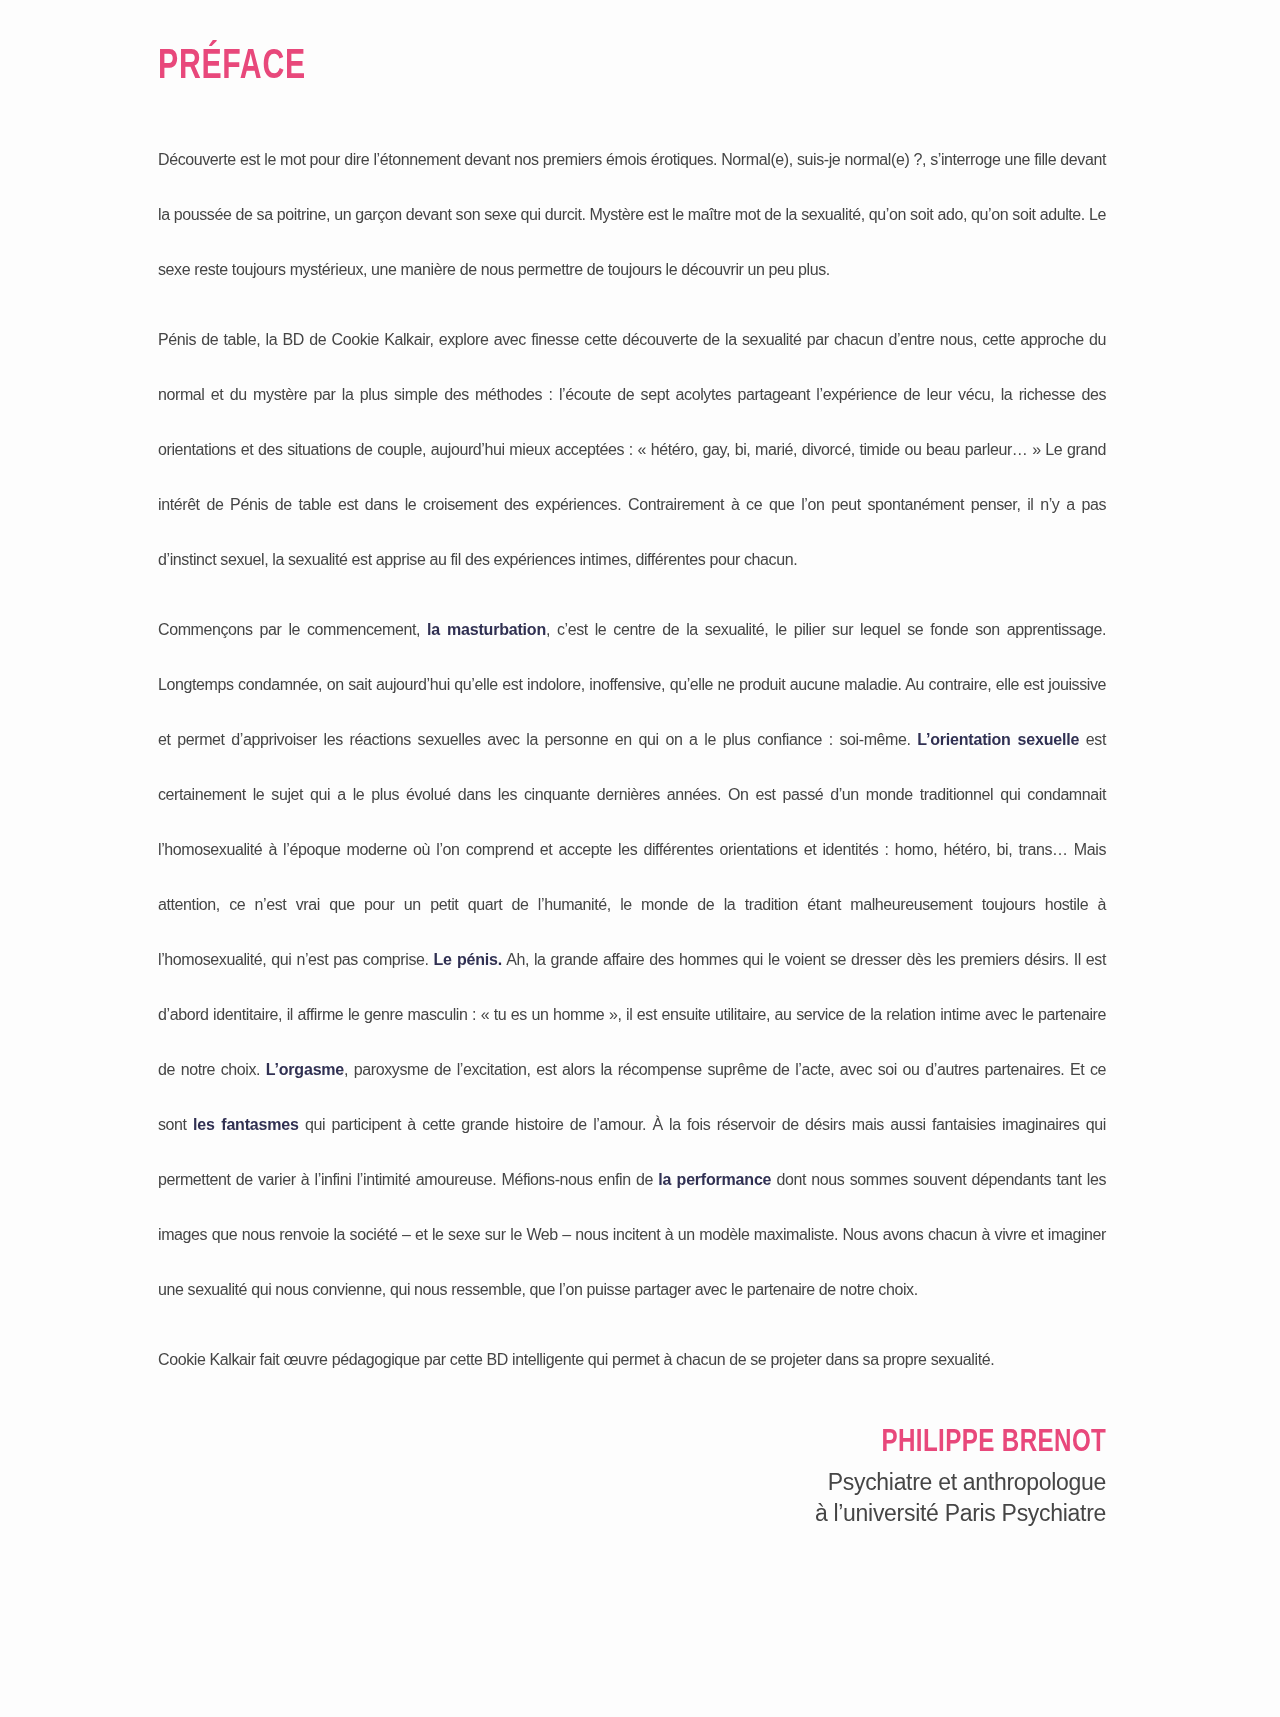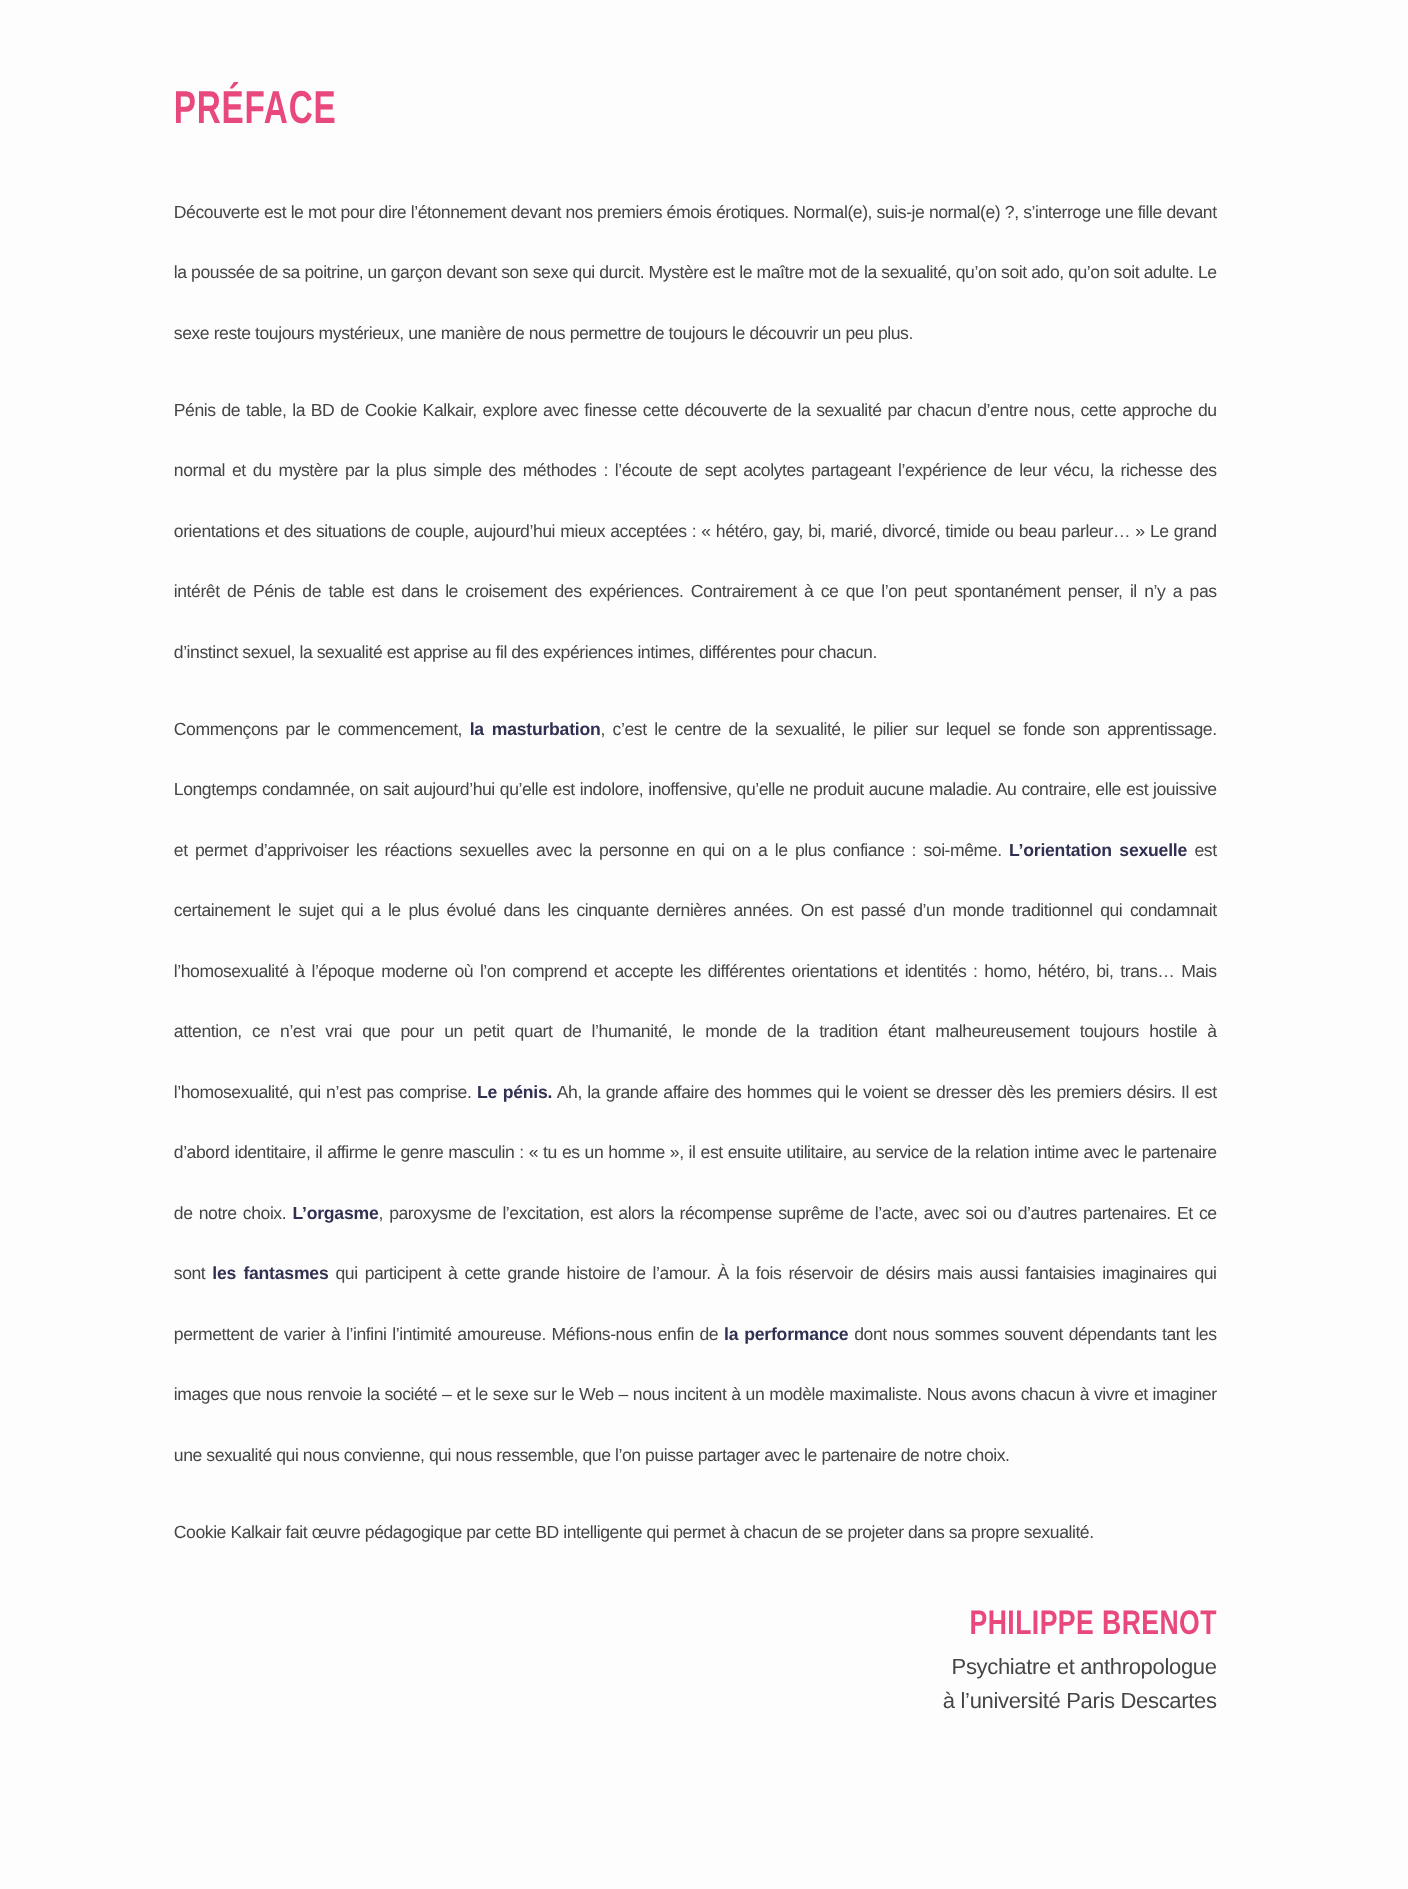--- a/index.html
+++ b/index.html
@@ -13,21 +13,21 @@
   .page{
     position:relative;
     width:1280px;
     height:1717px;
     background:var(--bg);
     font-family:"Liberation Sans","DejaVu Sans",sans-serif;
     color:var(--body);
     overflow:hidden;
   }
   .content{
-    padding:74px 174px 0 158px;
+    padding:40px 174px 0 158px;
   }
   .title{
     display:inline-block;
     font-size:42px;
     font-weight:700;
     color:var(--accent);
     letter-spacing:1px;
     transform:scaleX(0.72);
     transform-origin:left center;
     white-space:nowrap;
@@ -54,21 +54,21 @@
     font-size:31px;
     font-weight:700;
     color:var(--accent);
     letter-spacing:0.5px;
     transform:scaleX(0.78);
     transform-origin:right center;
     white-space:nowrap;
     margin-bottom:8px;
   }
   .sig-line{
-    font-size:20px;
+    font-size:23px;
     line-height:31px;
     letter-spacing:-0.3px;
     color:var(--body);
   }
 </style>
 </head>
 <body>
 
 <div class="page">
   <div class="content">
@@ -78,17 +78,17 @@
         <p class="para"><span class="run-italic">Pénis de table</span><span>, la BD de Cookie Kalkair, explore avec finesse cette découverte de la sexualité par chacun d’entre nous, cette approche du normal et du mystère par la plus simple des méthodes : l’écoute de sept acolytes partageant l’expérience de leur vécu, la richesse des orientations et des situations de couple, aujourd’hui mieux acceptées : « hétéro, gay, bi, marié, divorcé, timide ou beau parleur… » Le grand intérêt de </span><span class="run-italic">Pénis de table</span><span> est dans le croisement des expériences. Contrairement à ce que l’on peut spontanément penser, il n’y a pas d’instinct sexuel, la sexualité est apprise au fil des expériences intimes, différentes pour chacun.</span></p>
         <p class="para"><span>Commençons par le commencement, </span><span class="run-bold">la masturbation</span><span>, c’est le centre de la sexualité, le pilier sur lequel se fonde son apprentissage. Longtemps condamnée, on sait aujourd’hui qu’elle est indolore, inoffensive, qu’elle ne produit aucune maladie. Au contraire, elle est jouissive et permet d’apprivoiser les réactions sexuelles avec la personne en qui on a le plus confiance : soi-même. </span><span class="run-bold">L’orientation sexuelle</span><span> est certainement le sujet qui a le plus évolué dans les cinquante dernières années. On est passé d’un monde traditionnel qui condamnait l’homosexualité à l’époque moderne où l’on comprend et accepte les différentes orientations et identités : homo, hétéro, bi, trans… Mais attention, ce n’est vrai que pour un petit quart de l’humanité, le monde de la tradition étant malheureusement toujours hostile à l’homosexualité, qui n’est pas comprise. </span><span class="run-bold">Le pénis.</span><span> Ah, la grande affaire des hommes qui le voient se dresser dès les premiers désirs. Il est d’abord identitaire, il affirme le genre masculin : « tu es un homme », il est ensuite utilitaire, au service de la relation intime avec le partenaire de notre choix. </span><span class="run-bold">L’orgasme</span><span>, paroxysme de l’excitation, est alors la récompense suprême de l’acte, avec soi ou d’autres partenaires. Et ce sont </span><span class="run-bold">les fantasmes</span><span> qui participent à cette grande histoire de l’amour. À la fois réservoir de désirs mais aussi fantaisies imaginaires qui permettent de varier à l’infini l’intimité amoureuse. Méfions-nous enfin de </span><span class="run-bold">la performance</span><span> dont nous sommes souvent dépendants tant les images que nous renvoie la société – et le sexe sur le Web – nous incitent à un modèle maximaliste. Nous avons chacun à vivre et imaginer une sexualité qui nous convienne, qui nous ressemble, que l’on puisse partager avec le partenaire de notre choix.</span></p>
         <p class="para"><span>Cookie Kalkair fait œuvre pédagogique par cette BD intelligente qui permet à chacun de se projeter dans sa propre sexualité.</span></p>
       </div>
     <div class="signature">
       <div>
         <span class="sig-name">PHILIPPE BRENOT</span>
       </div>
       <div>
           <div class="sig-line">Psychiatre et anthropologue</div>
-          <div class="sig-line">à l’université Paris Descartes</div>
+          <div class="sig-line">à l’université Paris Psychiatre</div>
         </div>
     </div>
   </div>
 </div>
 
 </body></html>

